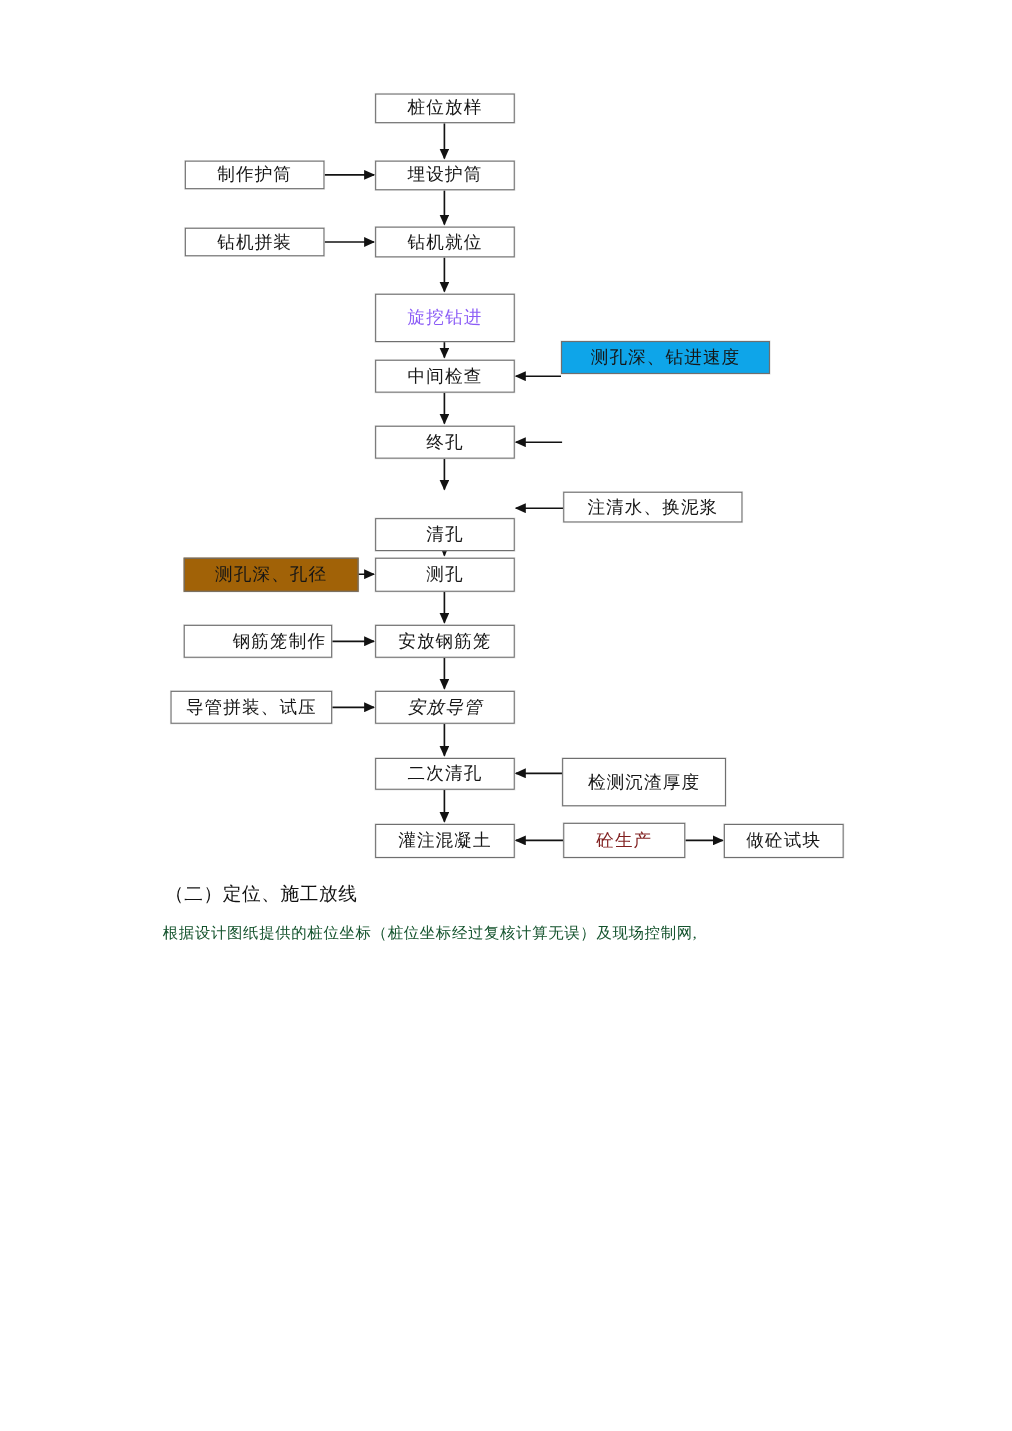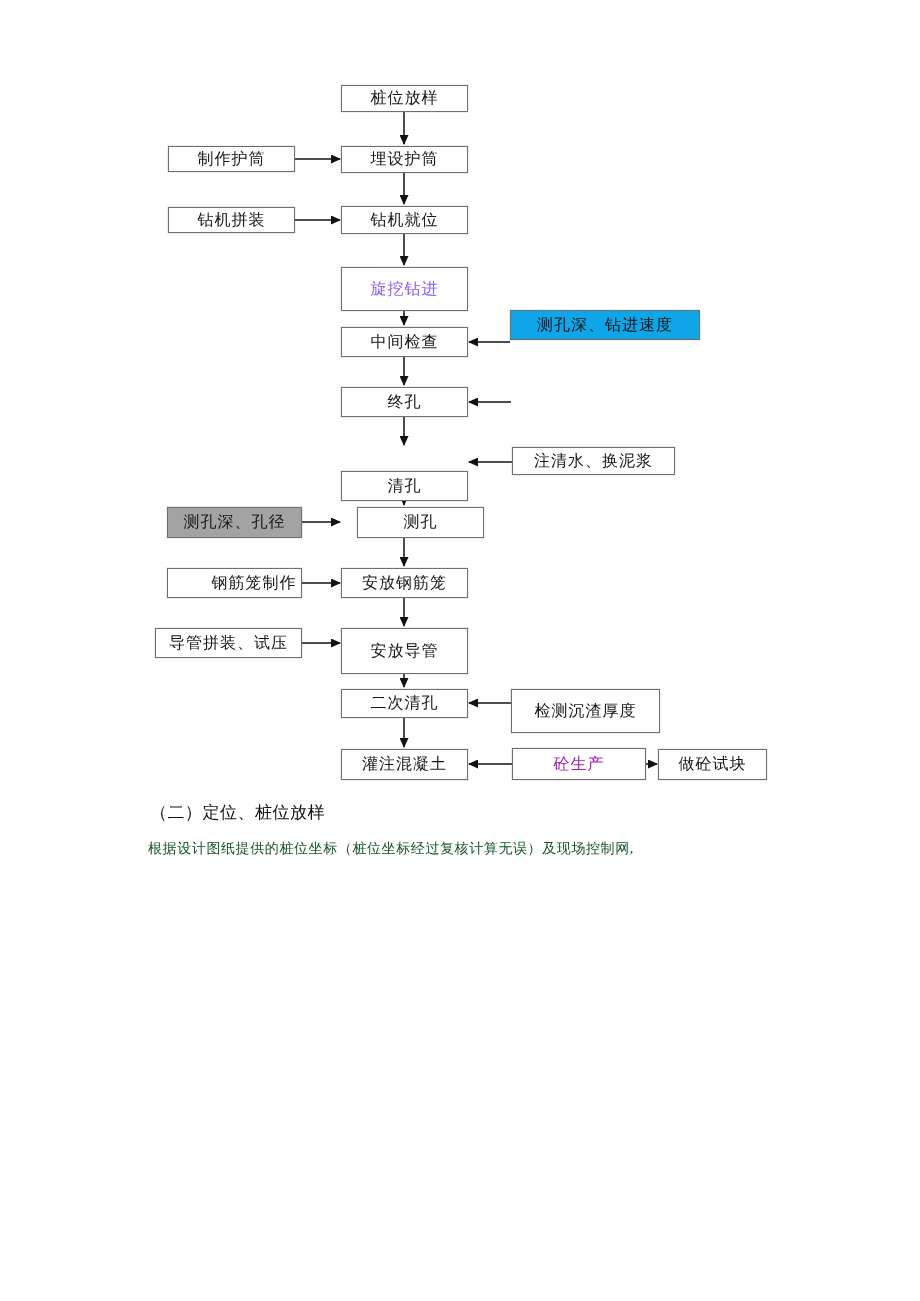--- a/index.html
+++ b/index.html
@@ -109,29 +109,29 @@
       <div class="flow-node" style="left: 168px; top: 146px; width: 127px; height: 26px; border-color: rgb(111, 111, 111); color: rgb(22, 22, 22); background: rgb(255, 255, 255);">制作护筒</div>
       <div class="flow-node" style="left: 341px; top: 146px; width: 127px; height: 27px; border-color: rgb(111, 111, 111); color: rgb(22, 22, 22); background: rgb(255, 255, 255);">埋设护筒</div>
       <div class="flow-node" style="left: 168px; top: 207px; width: 127px; height: 26px; border-color: rgb(111, 111, 111); color: rgb(22, 22, 22); background: rgb(255, 255, 255);">钻机拼装</div>
       <div class="flow-node" style="left: 341px; top: 206px; width: 127px; height: 28px; border-color: rgb(111, 111, 111); color: rgb(22, 22, 22); background: rgb(255, 255, 255); text-align: center;">钻机就位</div>
       <div class="flow-node" style="left: 341px; top: 267px; width: 127px; height: 44px; border-color: rgb(111, 111, 111); color: #8b5cf6; background: rgb(255, 255, 255);">旋挖钻进</div>
       <div class="flow-node" style="left: 341px; top: 327px; width: 127px; height: 30px; border-color: rgb(111, 111, 111); color: rgb(22, 22, 22); background: rgb(255, 255, 255);">中间检查</div>
       <div class="flow-node" style="left: 510px; top: 310px; width: 190px; height: 30px; border-color: rgb(111, 111, 111); color: rgb(22, 22, 22); background: #0ea5e9;">测孔深、钻进速度</div>
       <div class="flow-node" style="left: 341px; top: 387px; width: 127px; height: 30px; border-color: rgb(111, 111, 111); color: rgb(22, 22, 22); background: rgb(255, 255, 255);">终孔</div>
       <div class="flow-node" style="left: 341px; top: 447px; width: 127px; height: 30px; border-color: rgb(111, 111, 111); color: rgb(22, 22, 22); background: rgb(255, 255, 255); margin-top: 24px;">清孔</div>
       <div class="flow-node" style="left: 512px; top: 447px; width: 163px; height: 28px; border-color: rgb(111, 111, 111); color: rgb(22, 22, 22); background: rgb(255, 255, 255);">注清水、换泥浆</div>
-      <div class="flow-node" style="left: 167px; top: 507px; width: 135px; height: 31px; border-color: rgb(111, 111, 111); color: rgb(22, 22, 22); background: #a3a3a3; font-family: Liberation Mono, monospace;">测孔深、孔径</div>
-      <div class="flow-node" style="left: 357px; top: 507px; width: 127px; height: 31px; border-color: rgb(111, 111, 111); color: rgb(22, 22, 22); background: rgb(255, 255, 255);">测孔</div>
+      <div class="flow-node" style="left: 167px; top: 507px; width: 159px; height: 31px; border-color: rgb(111, 111, 111); color: rgb(22, 22, 22); background: #a16207; font-family: Liberation Mono, monospace;">测孔深、孔径</div>
+      <div class="flow-node" style="left: 341px; top: 507px; width: 127px; height: 31px; border-color: rgb(111, 111, 111); color: rgb(22, 22, 22); background: rgb(255, 255, 255);">测孔</div>
       <div class="flow-node" style="left: 167px; top: 568px; width: 135px; height: 30px; border-color: rgb(111, 111, 111); color: rgb(22, 22, 22); background: rgb(255, 255, 255); padding-left: 39px;">钢筋笼制作</div>
       <div class="flow-node" style="left: 341px; top: 568px; width: 127px; height: 30px; border-color: rgb(111, 111, 111); color: rgb(22, 22, 22); background: rgb(255, 255, 255);">安放钢筋笼</div>
       <div class="flow-node" style="left: 155px; top: 628px; width: 147px; height: 30px; border-color: rgb(111, 111, 111); color: rgb(22, 22, 22); background: rgb(255, 255, 255);">导管拼装、试压</div>
-      <div class="flow-node" style="left: 341px; top: 628px; width: 127px; height: 46px; border-color: rgb(111, 111, 111); color: rgb(22, 22, 22); background: rgb(255, 255, 255);">安放导管</div>
+      <div class="flow-node" style="left: 341px; top: 628px; width: 127px; height: 30px; border-color: rgb(111, 111, 111); color: rgb(22, 22, 22); background: rgb(255, 255, 255); font-style: italic;">安放导管</div>
       <div class="flow-node" style="left: 341px; top: 689px; width: 127px; height: 29px; border-color: rgb(111, 111, 111); color: rgb(22, 22, 22); background: rgb(255, 255, 255);">二次清孔</div>
       <div class="flow-node" style="left: 511px; top: 689px; width: 149px; height: 44px; border-color: rgb(111, 111, 111); color: rgb(22, 22, 22); background: rgb(255, 255, 255);">检测沉渣厚度</div>
       <div class="flow-node" style="left: 341px; top: 749px; width: 127px; height: 31px; border-color: rgb(111, 111, 111); color: rgb(22, 22, 22); background: rgb(255, 255, 255);">灌注混凝土</div>
-      <div class="flow-node" style="left: 512px; top: 748px; width: 134px; height: 32px; border-color: rgb(111, 111, 111); color: #a21caf; background: rgb(255, 255, 255);">砼生产</div>
+      <div class="flow-node" style="left: 512px; top: 748px; width: 111px; height: 32px; border-color: rgb(111, 111, 111); color: #7f1d1d; background: rgb(255, 255, 255);">砼生产</div>
       <div class="flow-node" style="left: 658px; top: 749px; width: 109px; height: 31px; border-color: rgb(111, 111, 111); color: rgb(22, 22, 22); background: rgb(255, 255, 255);">做砼试块</div>
     </div>
 
-  <p class="section-heading">（二）定位、桩位放样</p>
+  <p class="section-heading">（二）定位、施工放线</p>
   <p class="body-paragraph">根据设计图纸提供的桩位坐标（桩位坐标经过复核计算无误）及现场控制网,</p>
 
 </div>
 
 </body></html>

